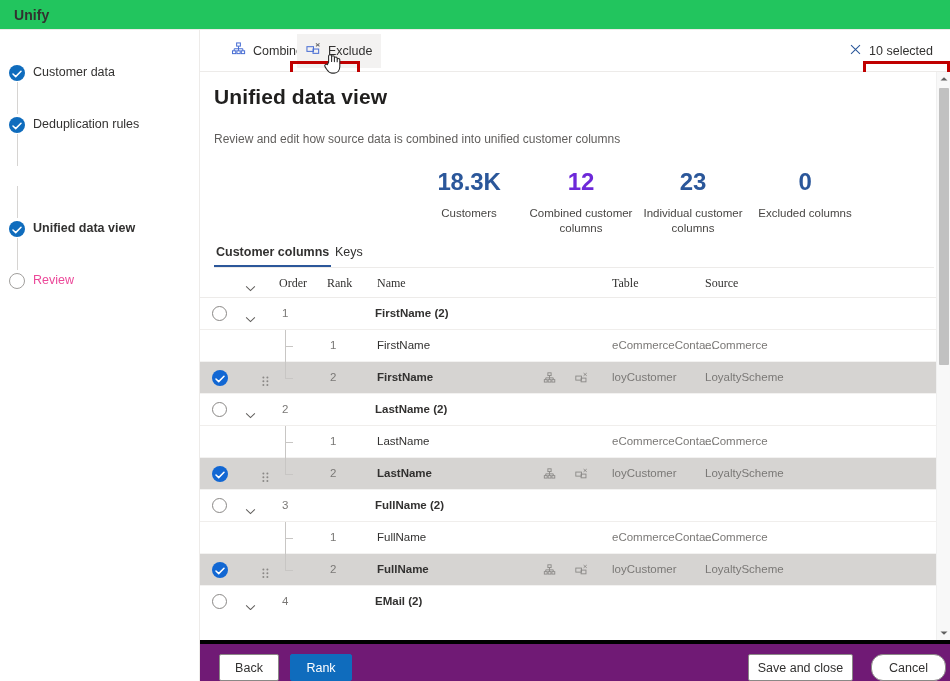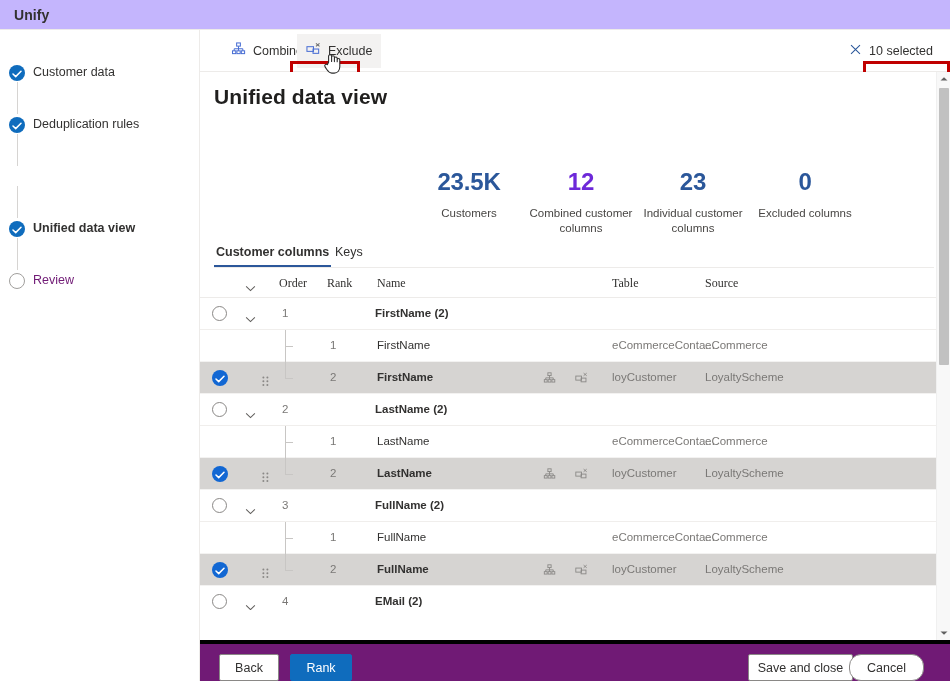--- a/index.html
+++ b/index.html
@@ -9,21 +9,21 @@
     overflow: hidden;
     background: #ffffff;
     font-family: "Liberation Sans", sans-serif;
     color: #323130;
   }
   #app { position: relative; width: 950px; height: 681px; }
 
   
   .titlebar {
     position: absolute; left: 0; top: 0; width: 950px; height: 30px;
-    background: #c4b5fd;
+    background: #22c55e;
     border-bottom: 1px solid #edebe9;
   }
   .titlebar .title {
     position: absolute; left: 14px; top: 7px;
     font-size: 14px; font-weight: 600; color: #323130;
     letter-spacing: .1px;
   }
 
   
   .rail {
@@ -37,21 +37,21 @@
     width: 16px; height: 16px; border-radius: 50%;
   }
   .bullet.done { background: #0f6cbd; }
   .bullet.done svg { position: absolute; left: 3px; top: 3.5px; }
   .bullet.todo { background: #ffffff; border: 1.4px solid #a19f9d; }
   .step .lbl {
     position: absolute; left: 33px; top: 3px;
     font-size: 12.5px; color: #323130; white-space: nowrap;
   }
   .step.current .lbl { font-weight: 600; }
-  .step.pending .lbl { color: #701a75; }
+  .step.pending .lbl { color: #ec4899; }
   .connector {
     position: absolute; left: 16.5px; width: 1px;
     background: #d6d4d2;
   }
 
   
   .cmdbar {
     position: absolute; left: 200px; top: 30px; width: 750px; height: 42px;
     background: #ffffff;
     border-bottom: 1px solid #edebe9;
@@ -188,21 +188,21 @@
     position: absolute; top: 10px; height: 27px;
     font-size: 12.5px; font-family: "Liberation Sans", sans-serif;
     border-radius: 2px; cursor: pointer;
     display: flex; align-items: center; justify-content: center;
     border: 1px solid #8a8886; background: #ffffff; color: #323130;
   }
   .btn.primary { background: #0f6cbd; border-color: #0f6cbd; color: #ffffff; }
   #back-button { left: 19px; width: 60px; }
   #next-button { left: 90px; width: 62px; }
   #save-close-button { right: 97px; width: 105px; }
-  #cancel-button { right: 26px; width: 75px; border-radius: 12px; }
+  #cancel-button { right: 4px; width: 75px; border-radius: 12px; }
 </style>
 </head>
 <body>
 
 <div id="app">
 
   <div class="titlebar">
     <div class="title">Unify</div>
   </div>
 
@@ -281,24 +281,25 @@
   </div>
 
   <div class="cursor">
     <svg width="20" height="24" viewBox="0 0 20 24">
       <path d="M5.6 10.2 V4.2 a1.5 1.5 0 0 1 3 0 V9.4 V5.2 a1.4 1.4 0 0 1 2.8 0 V9.6 V6.4 a1.4 1.4 0 0 1 2.8 0 V9.8 V7.8 a1.3 1.3 0 0 1 2.6 0 V14.5 c0 3.6-2.1 6.6-5.6 6.6 h-2.4 c-2.6 0-3.6-1.4-5.2-3.8 L2 14.6 a1.5 1.5 0 0 1 2.3-1.9 z" fill="#ffffff" stroke="#2b2b2b" stroke-width="1.1" stroke-linejoin="round"></path>
     </svg>
   </div>
 
   <div class="panel">
     <div class="h1">Unified data view</div>
+    <div class="subtitle">Review and edit how source data is combined into unified customer columns</div>
 
     <div class="stats" id="stats-row">
         <div class="stat" style="left: 213px; width: 112px;">
-          <div class="num" style="color: rgb(43, 87, 154);">23.5K</div>
+          <div class="num" style="color: rgb(43, 87, 154);">18.3K</div>
           <div class="cap">Customers</div>
         </div>
         <div class="stat" style="left: 325px; width: 112px;">
           <div class="num" style="color: #6d28d9;">12</div>
           <div class="cap">Combined customer columns</div>
         </div>
         <div class="stat" style="left: 437px; width: 112px;">
           <div class="num" style="color: rgb(43, 87, 154);">23</div>
           <div class="cap">Individual customer columns</div>
         </div>

